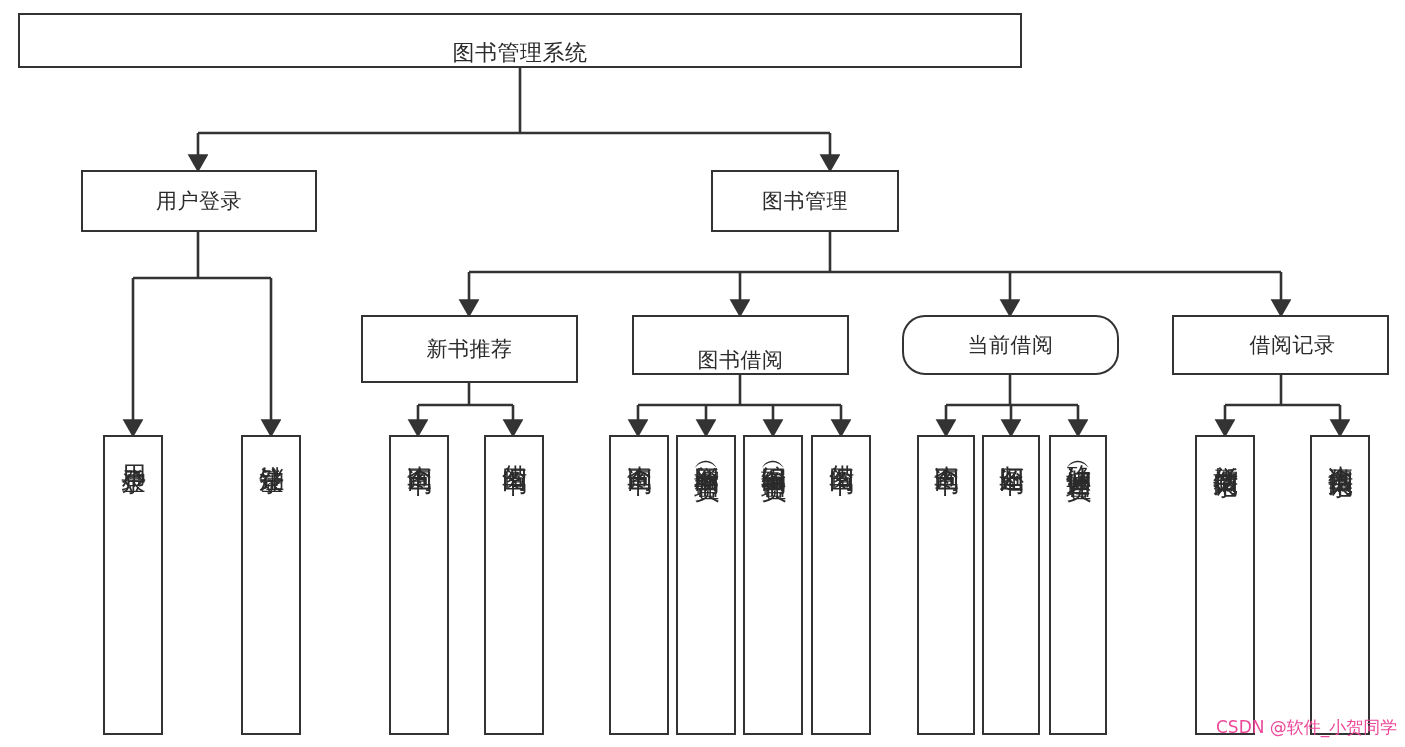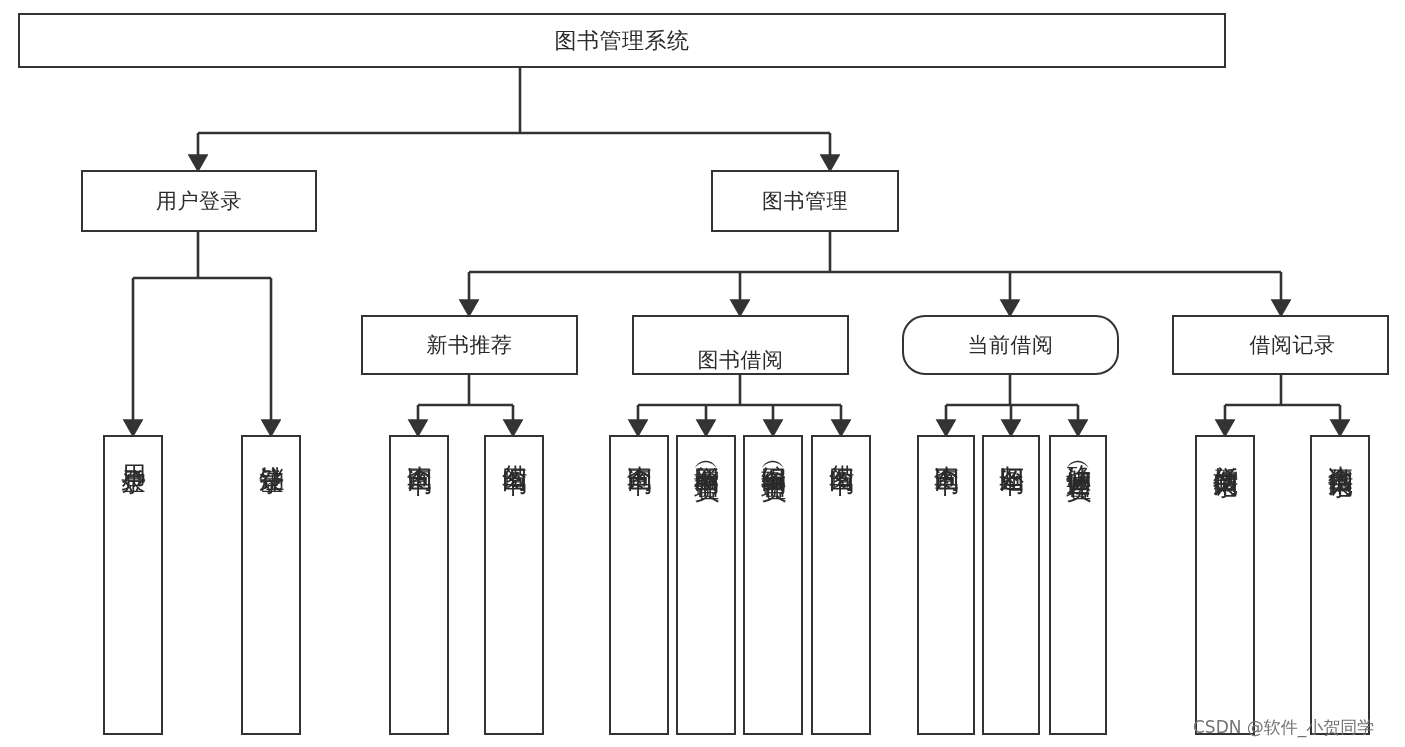--- a/index.html
+++ b/index.html
@@ -56,25 +56,26 @@
   }
   .node.v .label {
     writing-mode: vertical-rl;
     text-orientation: upright;
     font-size: 25px;
     line-height: 1.05;
     letter-spacing: 2px;
   }
   .watermark {
     position: absolute;
-    color: #737373;
+    color: #ec4899;
     font-size: 17px;
     white-space: nowrap;
     z-index: 5;
     font-family: "DejaVu Sans", "Liberation Sans", sans-serif;
+    margin-left: 23px;
   }
 </style>
 </head>
 <body>
 
 <div id="diagram">
 
   <svg id="edge-layer" viewBox="0 0 1405 747" width="1405" height="747" xmlns="http://www.w3.org/2000/svg">
     <defs>
       <marker id="arrowhead" markerWidth="9" markerHeight="9" refX="2.2" refY="4" orient="auto" markerUnits="strokeWidth">
@@ -118,32 +119,32 @@
       <path d="M1011,405 L1011,425" marker-end="url(#arrowhead)"></path>
       <path d="M1078,405 L1078,425" marker-end="url(#arrowhead)"></path>
 
       <path d="M1281,375 L1281,405"></path>
       <path d="M1225,405 L1340,405"></path>
       <path d="M1225,405 L1225,425" marker-end="url(#arrowhead)"></path>
       <path d="M1340,405 L1340,425" marker-end="url(#arrowhead)"></path>
     </g>
   </svg>
 
-  <div class="node h root" style="left:18px; top:13px; width:1208px; height:55px;">
+  <div class="node h root" style="left:18px; top:13px; width:1004px; height:55px;align-items:flex-end;">
     <span class="label">图书管理系统</span>
   </div>
 
   <div class="node h" style="left:81px; top:170px; width:236px; height:62px;">
     <span class="label">用户登录</span>
   </div>
   <div class="node h" style="left:711px; top:170px; width:188px; height:62px;">
     <span class="label">图书管理</span>
   </div>
 
-  <div class="node h" style="left:361px; top:315px; width:217px; height:60px;">
+  <div class="node h" style="left:361px; top:315px; width:217px; height:68px;">
     <span class="label">新书推荐</span>
   </div>
   <div class="node h" style="left:632px; top:315px; width:217px; height:60px;align-items:flex-end;">
     <span class="label">图书借阅</span>
   </div>
   <div class="node h" style="left:902px; top:315px; width:217px; height:60px;border-radius:23px;">
     <span class="label">当前借阅</span>
   </div>
   <div class="node h" style="left:1172px; top:315px; width:217px; height:60px;padding-left:24px;">
     <span class="label">借阅记录</span>

